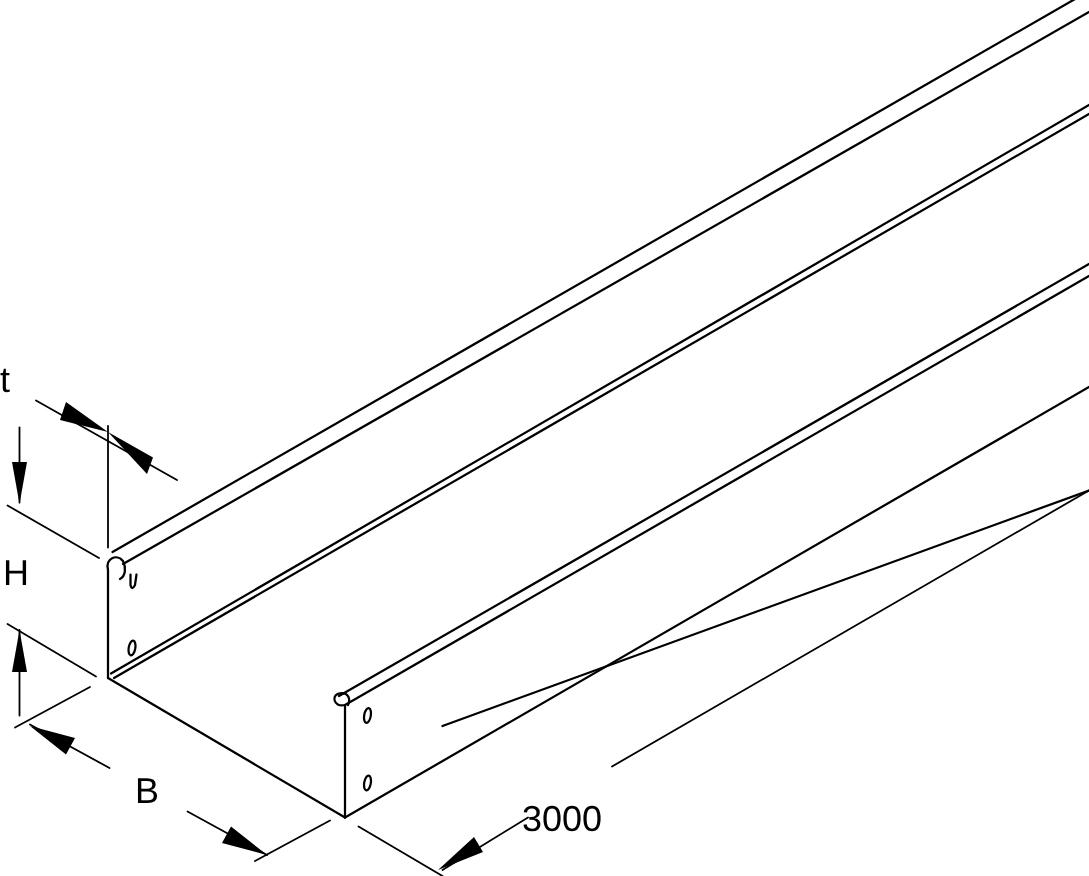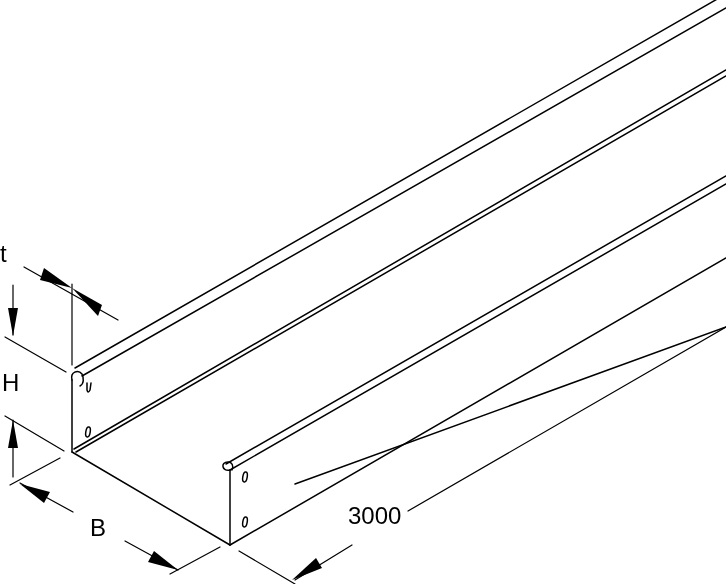--- a/index.html
+++ b/index.html
@@ -80,13 +80,13 @@
     <polygon points="20,484 50,492 44,503"></polygon>
     <polygon points="178,570 148,562 154,551"></polygon>
 
     <polygon points="292,580 316,558 322,568"></polygon>
   </g>
 </svg>
 
 <div class="lbl" style="left:0px; top:242px;">t</div>
 <div class="lbl" style="left:2px; top:371px;">H</div>
 <div class="lbl" style="left:90px; top:516px;">B</div>
-<div class="lbl" style="left:348px; top:504px;">3000</div>
+<div class="lbl" style="left:348px; top:535px;">3000</div>
 
 </body></html>

